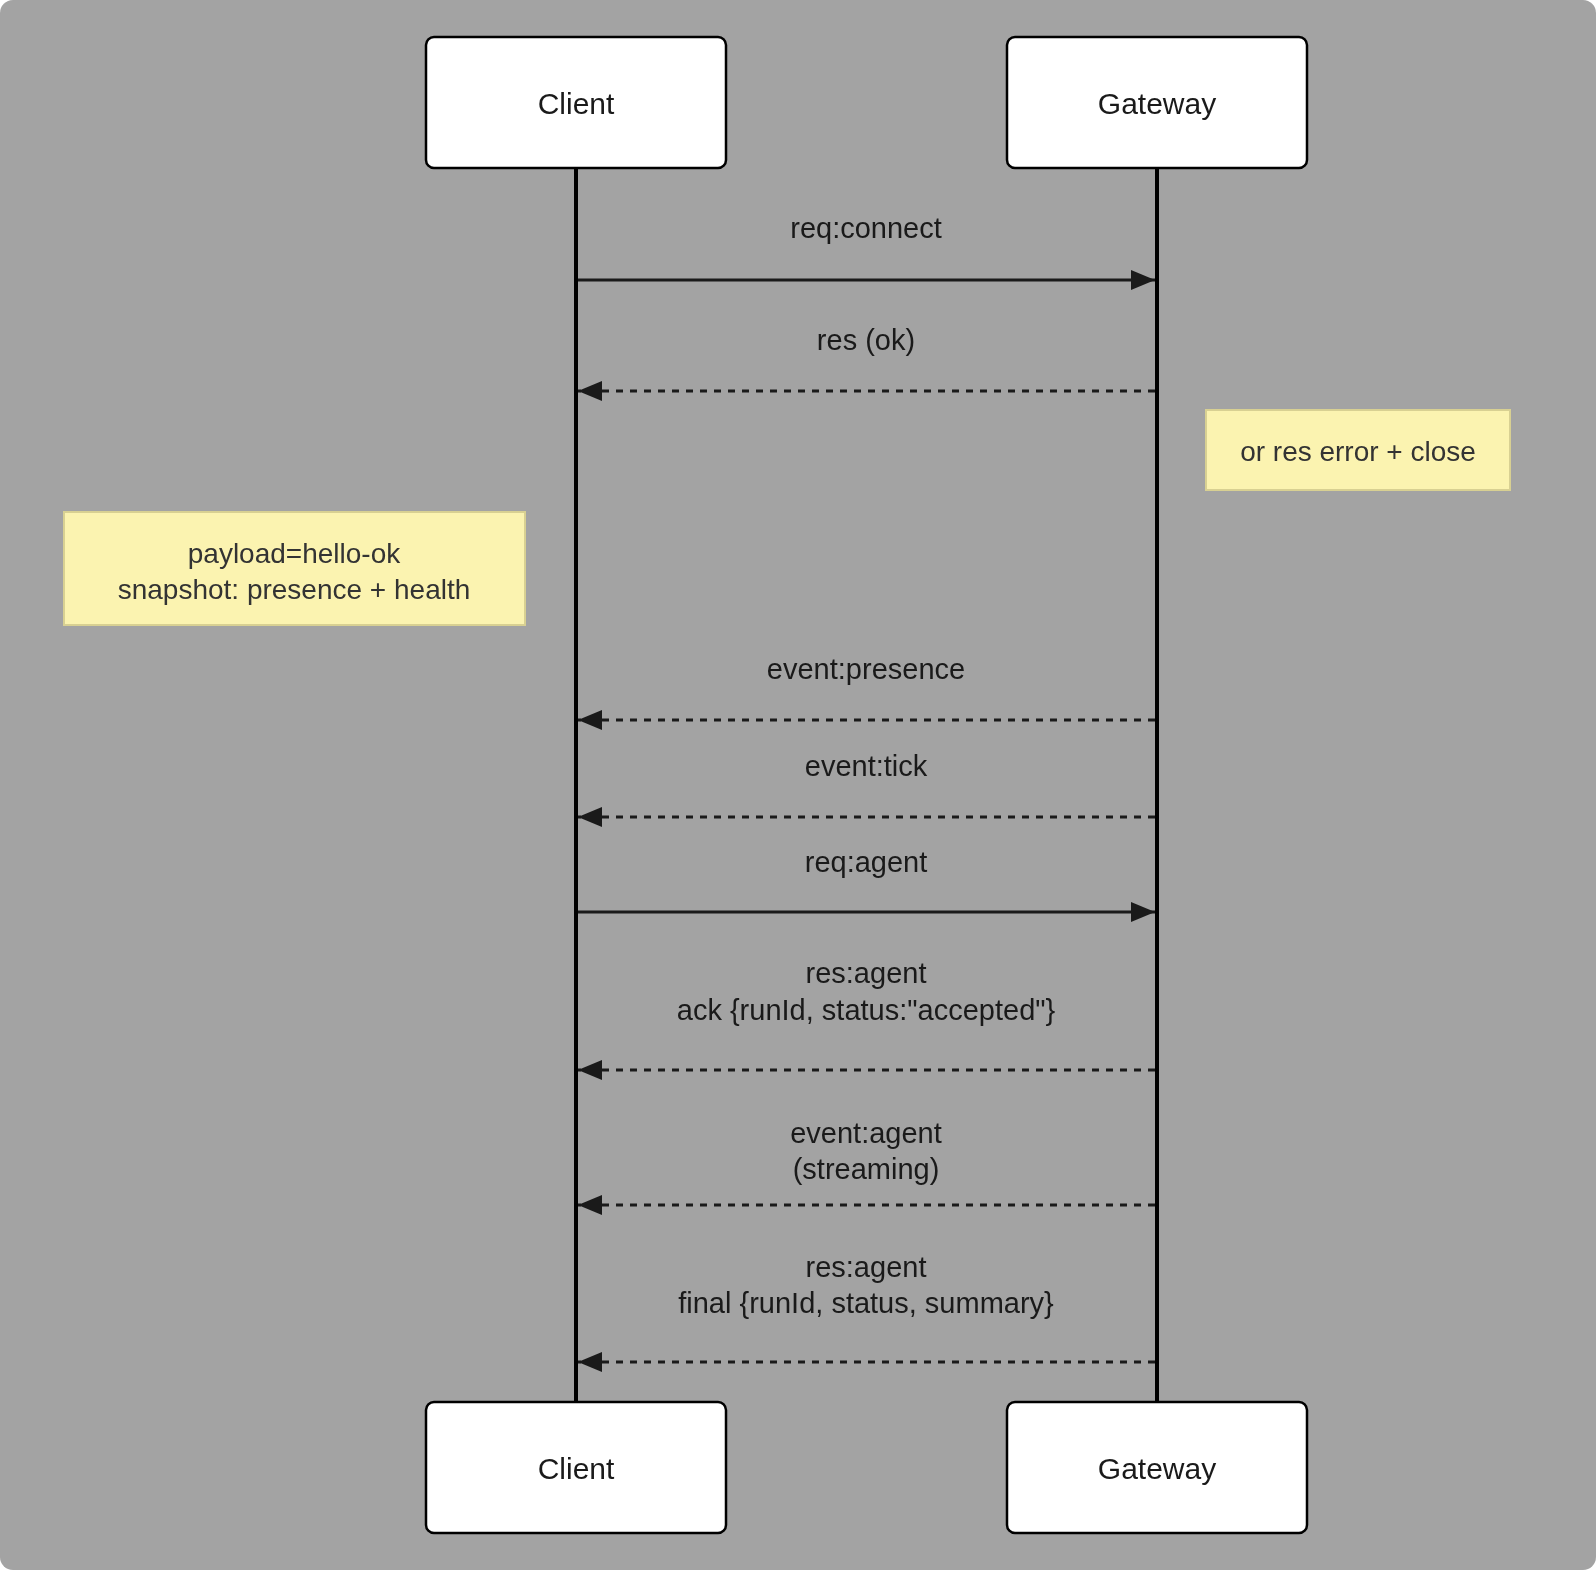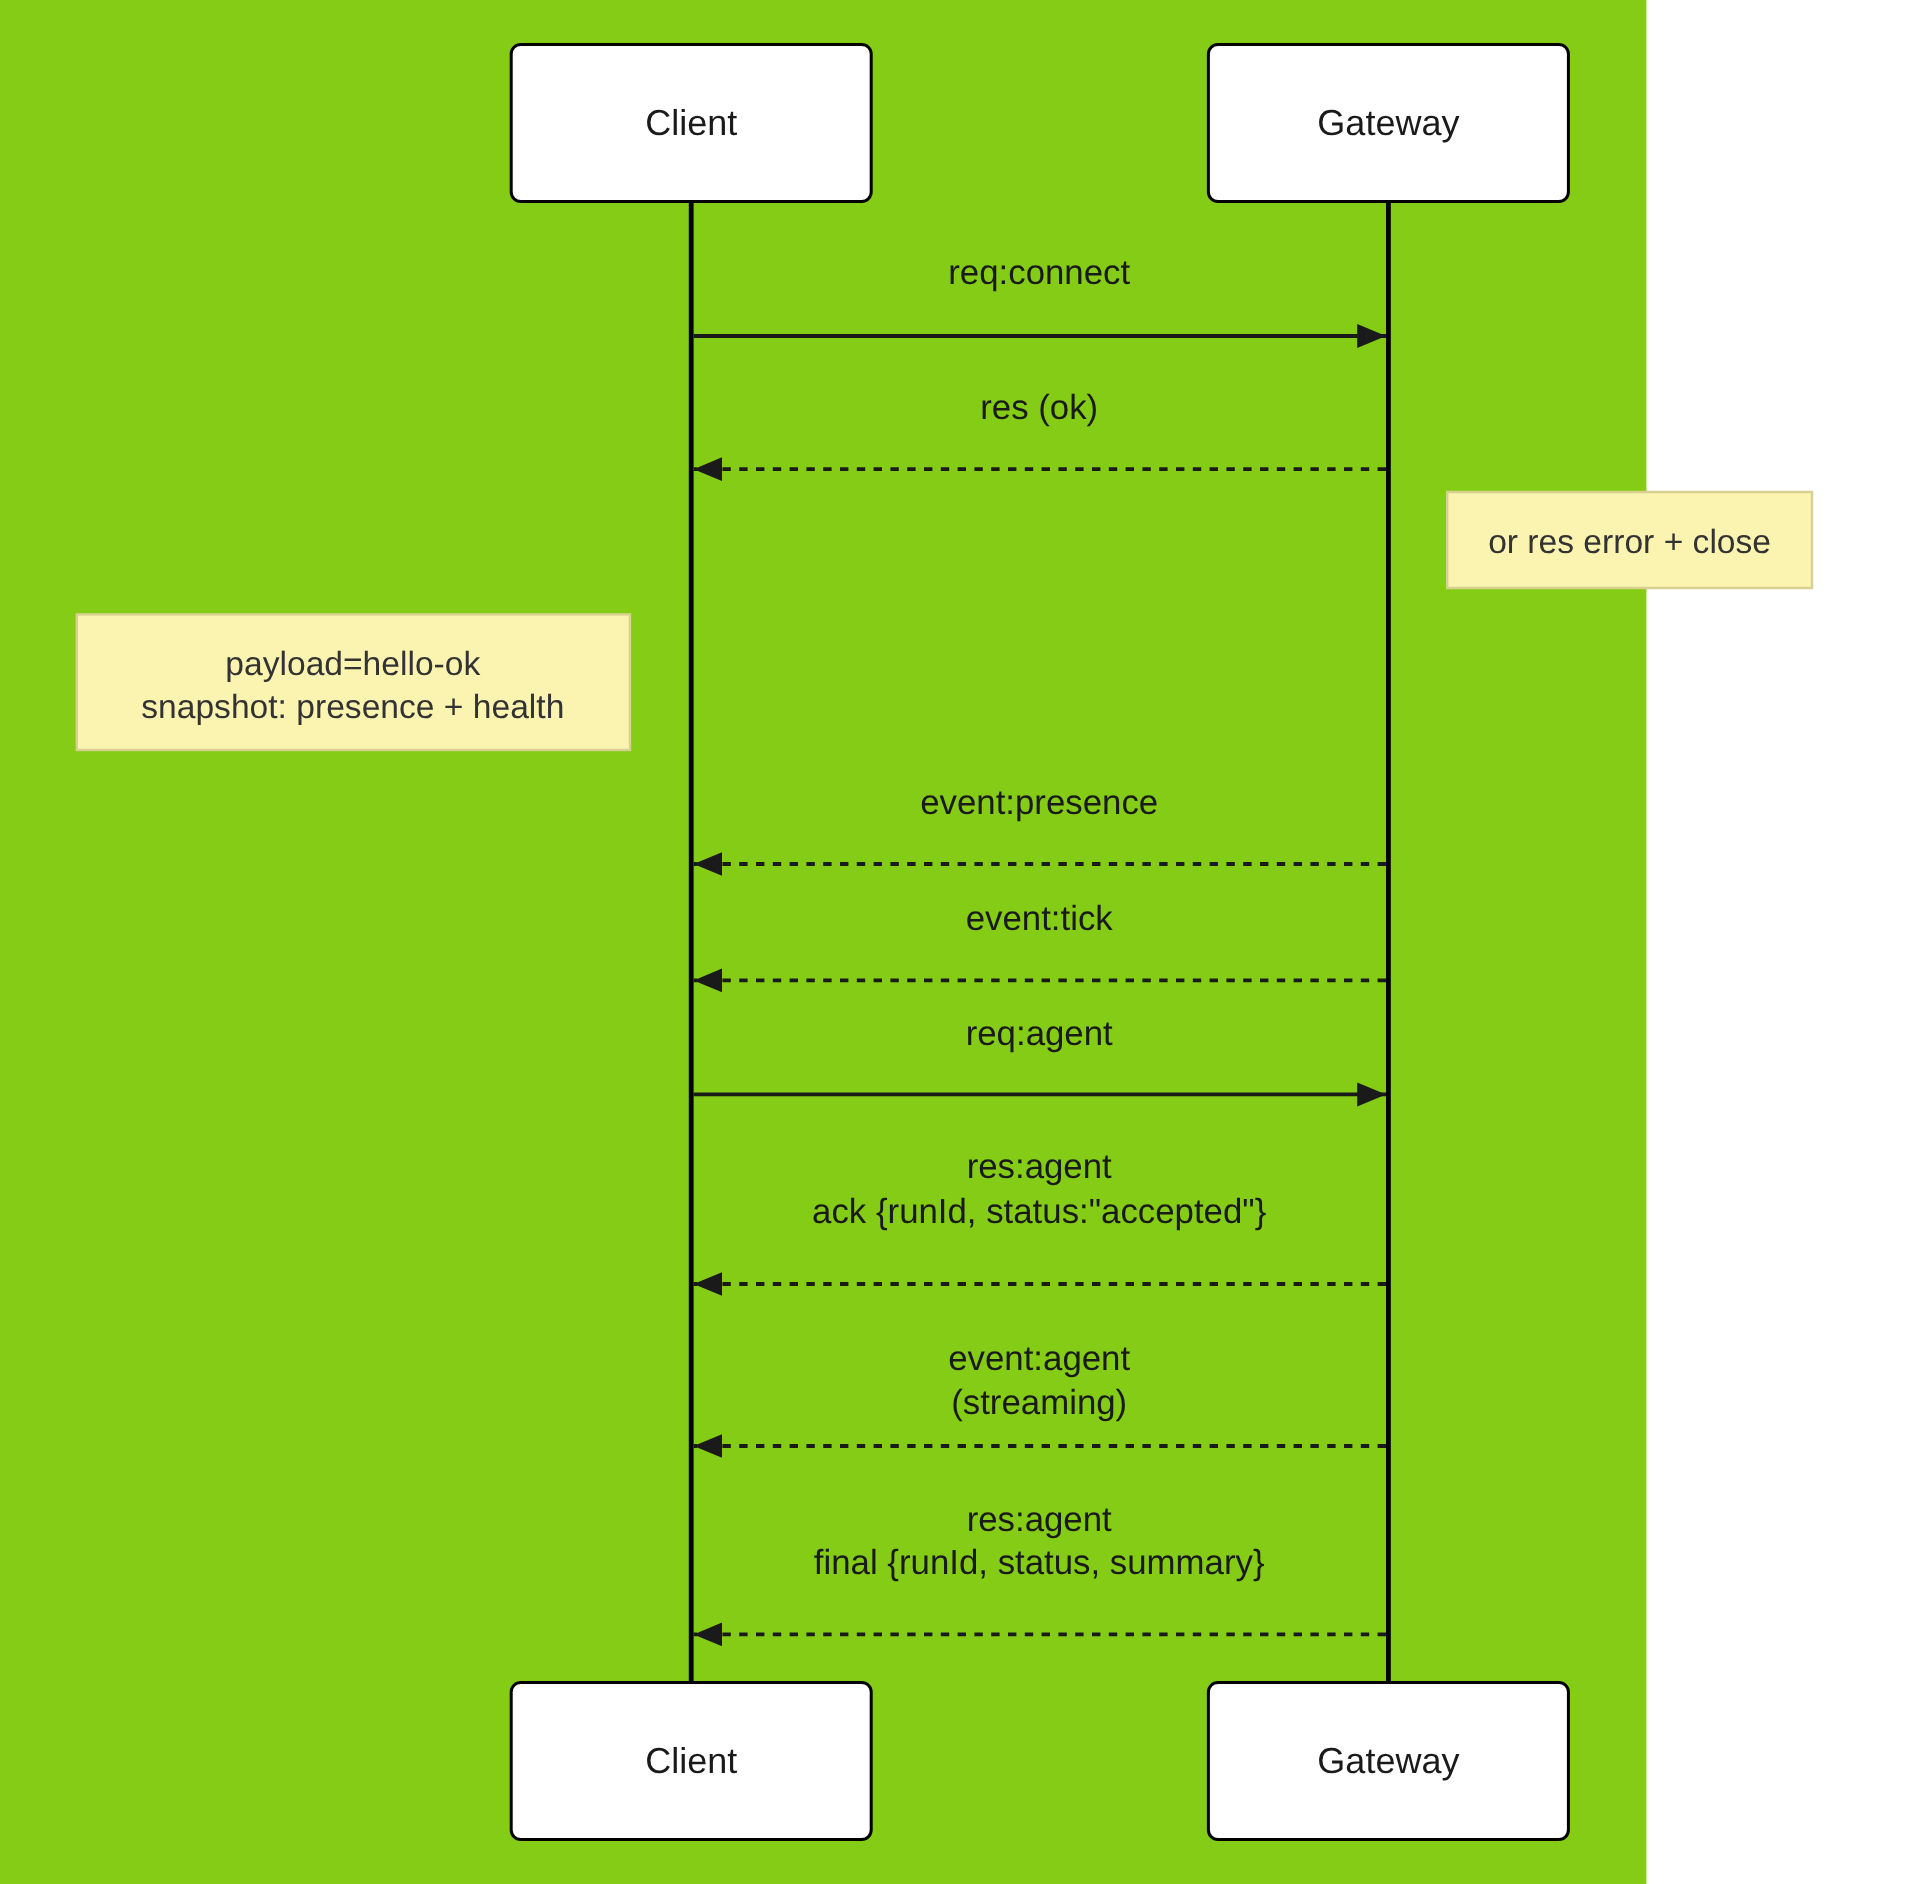--- a/index.html
+++ b/index.html
@@ -1,24 +1,25 @@
 <!DOCTYPE html>
 <html><head>
 <meta charset="utf-8">
 <style>
   html, body {
     margin: 0;
     padding: 0;
     background: #ffffff;
   }
   .stage {
-    width: 1372px;
+    width: 1596px;
     height: 1570px;
     position: relative;
-    background: #84cc16;
+    background: #a3a3a3;
+    border-radius: 13px;
   }
   svg { display: block; }
 
   .actor-box {
     fill: #ffffff;
     stroke: #000000;
     stroke-width: 2.5;
   }
   .lifeline {
     stroke: #000000;

